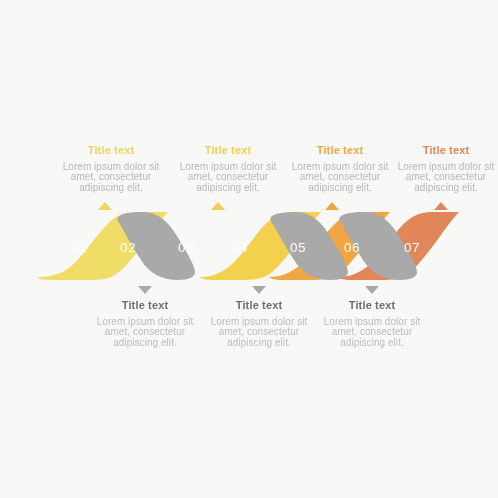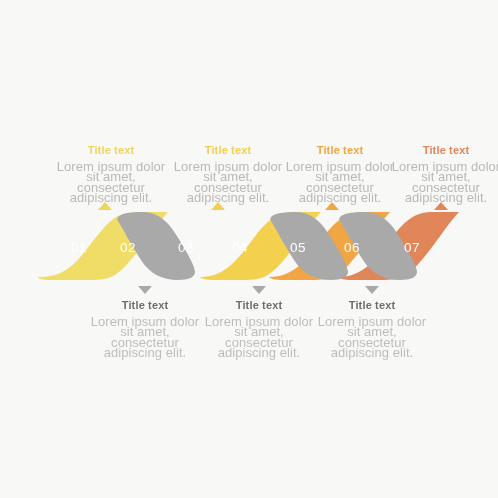--- a/index.html
+++ b/index.html
@@ -38,21 +38,21 @@
     text-align: center;
   }
   .callout .c-title {
     font-size: 11px;
     font-weight: bold;
     line-height: 14px;
     margin: 0 0 5px 0;
     letter-spacing: 0.15px;
   }
   .callout .c-body {
-    font-size: 13px;
+    font-size: 10px;
     line-height: 10.4px;
     color: #b9b9b9;
     margin: 0;
     letter-spacing: 0.05px;
   }
 
   .callout-top { }
   .callout-bottom { }
 
   .callout-bottom .c-title {

